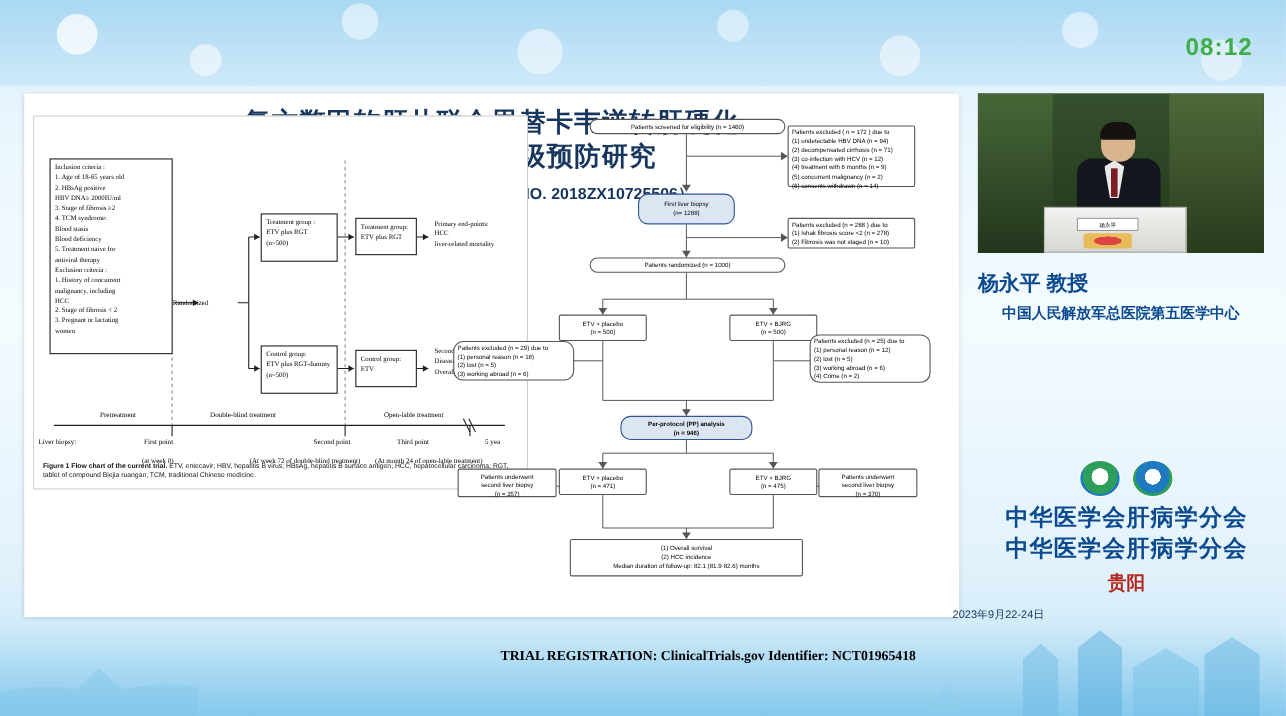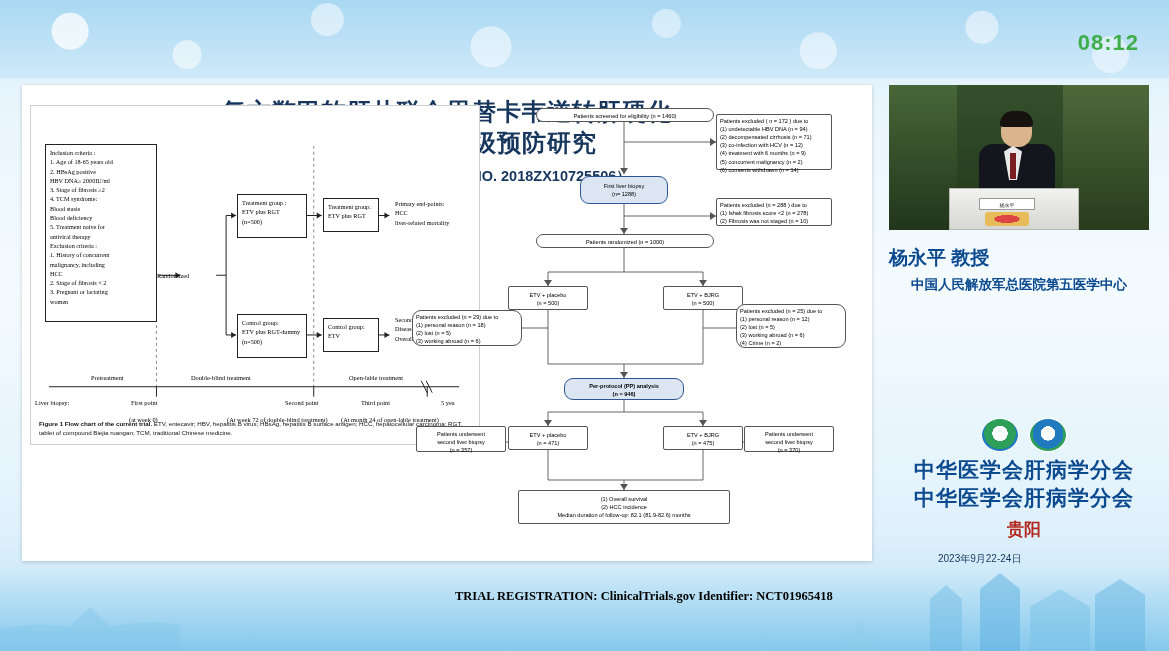--- a/index.html
+++ b/index.html
@@ -188,21 +188,21 @@
     background:radial-gradient(circle at 50% 45%, #ffffff 0 28%, #1f7ac0 29% 60%, #2e9e5b 61% 100%);
   }
   .conf-line1 { color:#0b4a8f; font-weight:bold; font-size:21px; letter-spacing:1px; }
   .conf-line2 { color:#0b4a8f; font-weight:bold; font-size:21px; letter-spacing:1px; }
   .conf-host { color:#17365d; font-size:9.5px; margin-top:3px; }
   .conf-city {
     margin-top:6px; color:#b3261e; font-weight:bold; font-size:17px;
     font-family:"Liberation Serif", serif;
     text-align:center;
   }
-  .dateline { position:absolute; left:938px; top:552px; font-size:10px; color:#17365d; }
+  .dateline { position:absolute; left:866px; top:552px; font-size:10px; color:#17365d; }
 </style>
 </head>
 <body>
 
 <div class="bg">
   <div class="bg-top-pattern"></div>
   <div class="bg-bottom-pattern"></div>
   <svg class="skyline" viewBox="0 0 1169 92" preserveAspectRatio="none">
     <path d="M0,92 L0,70 Q40,62 70,68 L90,48 L110,68 Q150,60 180,66 L180,92 Z" fill="#7fc4e8" opacity=".5"></path>
     <path d="M930,92 L930,40 L946,26 L962,40 L962,92 Z" fill="#6cb9e3" opacity=".6"></path>

